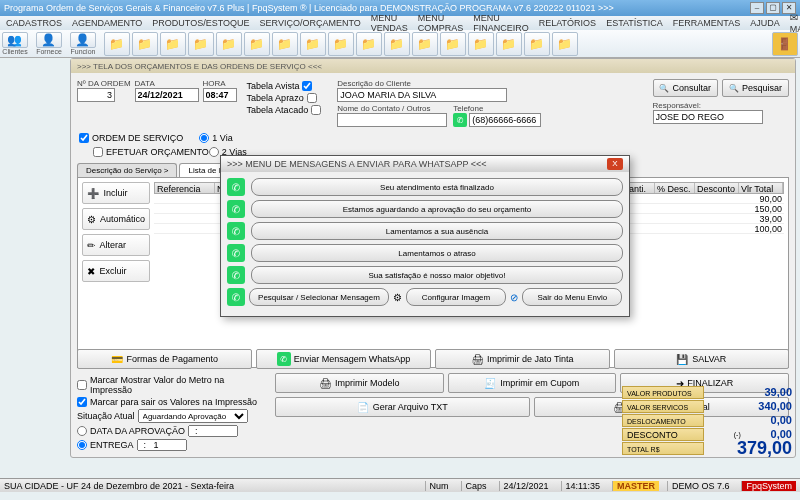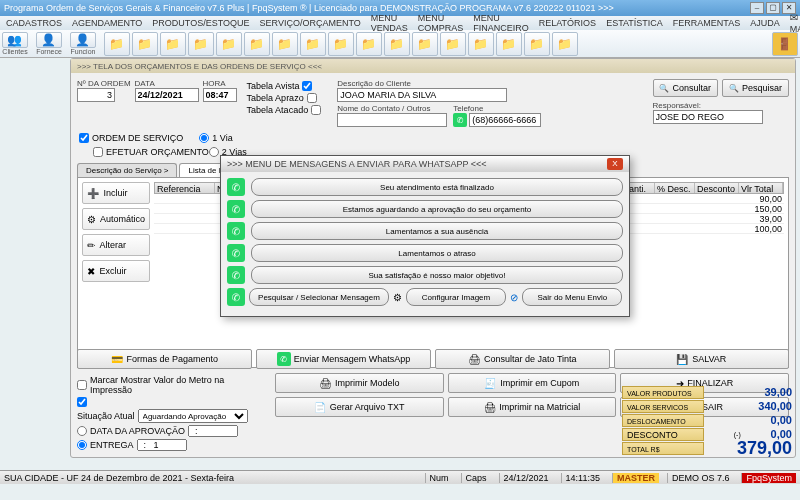--- a/index.html
+++ b/index.html
@@ -41,21 +41,21 @@
 .totrow .tlbl{background:linear-gradient(#f4e0a0,#e8d080);border:1px solid #c0a040;padding:0 4px;width:82px;height:13px;line-height:13px;font-size:7px}
 .totrow .tval{font-weight:bold;color:#003399;font-size:11px}
 .totrow.big .tval{font-size:18px}
 .modal{position:absolute;top:155px;left:220px;width:410px;background:#f0f0f0;border:1px solid #555;box-shadow:3px 3px 8px rgba(0,0,0,0.3);z-index:100}
 .modal-title{background:linear-gradient(#fff,#d0d0d0);height:16px;display:flex;align-items:center;padding:0 6px;font-size:8px;color:#444}
 .modal-title .xbtn{margin-left:auto;background:#d04020;color:#fff;width:16px;height:12px;text-align:center;line-height:11px;border-radius:2px;font-size:8px}
 .modal-body{padding:6px}
 .mrow{display:flex;align-items:center;gap:6px;margin-bottom:4px}
 .wa-ico{width:18px;height:18px;background:#25d366;border-radius:3px;display:flex;align-items:center;justify-content:center;color:#fff;font-size:10px}
 .mbtn{flex:1;background:linear-gradient(#fafafa,#e0e0e0);border:1px solid #888;border-radius:8px;height:18px;display:flex;align-items:center;justify-content:center;font-size:8px}
-.statusbar{position:absolute;bottom:16px;left:0;right:0;height:14px;background:linear-gradient(#f0f0f0,#d8d8d8);border-top:1px solid #999;display:flex;font-size:7px;align-items:center;padding:0 4px;gap:8px}
+.statusbar{position:absolute;bottom:8px;left:0;right:0;height:14px;background:linear-gradient(#f0f0f0,#d8d8d8);border-top:1px solid #999;display:flex;font-size:7px;align-items:center;padding:0 4px;gap:8px}
 .statusbar .sp{border-left:1px solid #aaa;padding:0 4px}
 .ico{font-size:10px}
 .wa-small{width:14px;height:14px;background:#25d366;border-radius:2px;color:#fff;display:inline-flex;align-items:center;justify-content:center;font-size:8px}
 </style>
 </head>
 <body>
 
 <div class="titlebar">
   <span>Programa Ordem de Serviços Gerais &amp; Financeiro v7.6 Plus | FpqSystem ® | Licenciado para   DEMONSTRAÇÃO PROGRAMA v7.6 220222 011021 &gt;&gt;&gt;</span>
   <div class="titlebar-btns">
@@ -248,35 +248,36 @@
         <div class="abtn">
             <span class="ico">💳</span>
             <span>Formas de Pagamento</span>
           </div>
         <div class="abtn">
             <span class="wa-small">✆</span>
             <span>Enviar Mensagem WhatsApp</span>
           </div>
         <div class="abtn">
             <span class="ico">🖨</span>
-            <span>Consultar de Jato Tinta</span>
+            <span>Imprimir de Jato Tinta</span>
           </div>
         <div class="abtn">
             <span class="ico">💾</span>
             <span>SALVAR</span>
           </div>
       </div>
       <div style="display:flex;gap:8px">
         <div style="width:190px">
           <div class="chk">
               <input type="checkbox" style="">
               <span>Marcar Mostrar Valor do Metro na Impressão</span>
             </div>
           <div class="chk">
               <input type="checkbox" checked="" style="">
+              <span>Marcar para sair os Valores na Impressão</span>
             </div>
           <div style="display:flex;gap:3px;align-items:center;margin-top:2px">
               <span>Situação Atual</span>
               <select style="width:110px;height:14px;font-size:8px"><option>Aguardando Aprovação</option></select>
             </div>
           <div class="chk">
               <input type="radio" style="">
               <span>DATA DA APROVAÇÃO</span>
               <input style="width: 50px; height: 12px;" value="  :  ">
             </div>
@@ -302,24 +303,20 @@
               </div>
           </div>
           <div class="actions">
             <div class="abtn">
                 <span class="ico">📄</span>
                 <span>Gerar Arquivo TXT</span>
               </div>
             <div class="abtn">
                 <span class="ico">🖨</span>
                 <span>Imprimir na Matricial</span>
-              </div>
-            <div class="abtn">
-                <span class="ico">🚪</span>
-                <span>SAIR</span>
               </div>
           </div>
         </div>
       </div>
     </div>
 
     <div class="totals">
       <div class="totrow">
           <span class="tlbl">VALOR PRODUTOS</span>
           <span class="tval">39,00</span>

